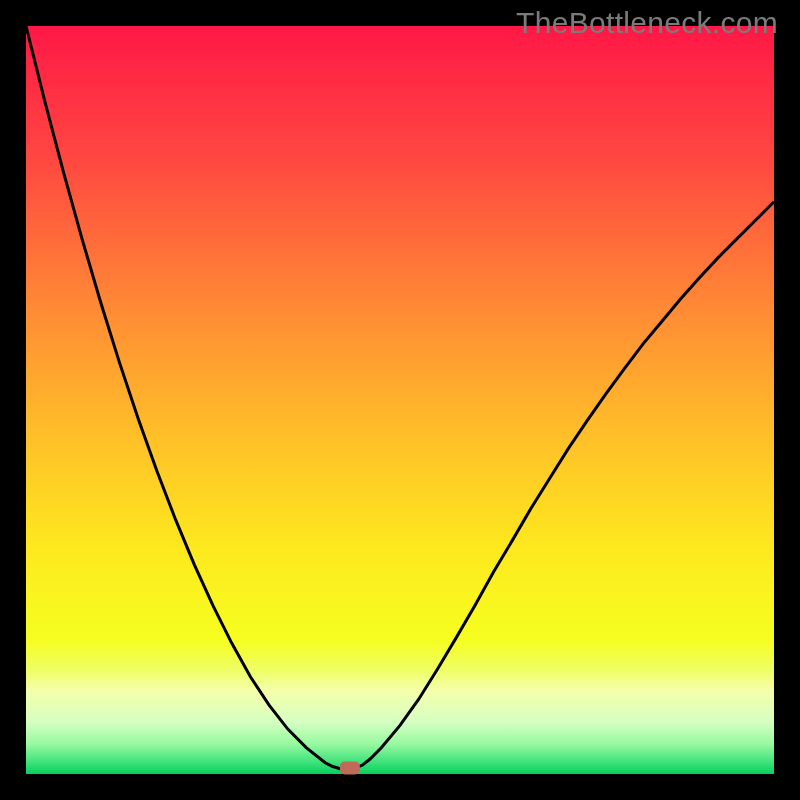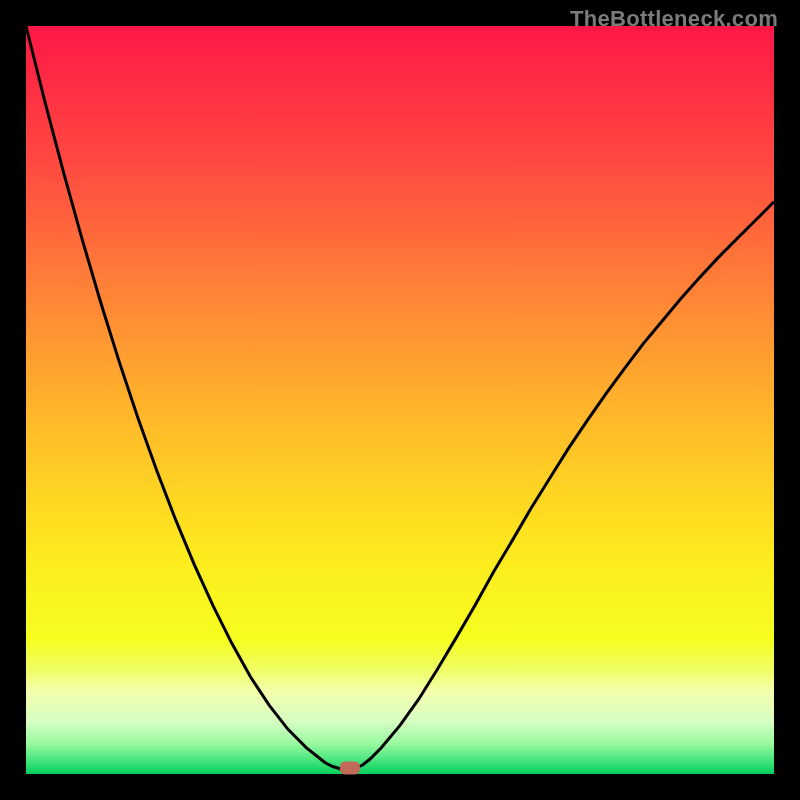--- a/index.html
+++ b/index.html
@@ -11,22 +11,22 @@
   .container {
     width: 800px;
     height: 800px;
     position: relative;
     background: #fff;
   }
   .watermark {
     position: absolute;
     top: 6px;
     right: 22px;
-    font-size: 22px;
-    font-weight: bold;
+    font-size: 30px;
+    font-weight: normal;
     color: #7b7b7b;
     letter-spacing: 0.3px;
   }
   svg {
     display: block;
   }
 </style>
 </head>
 <body>
 

